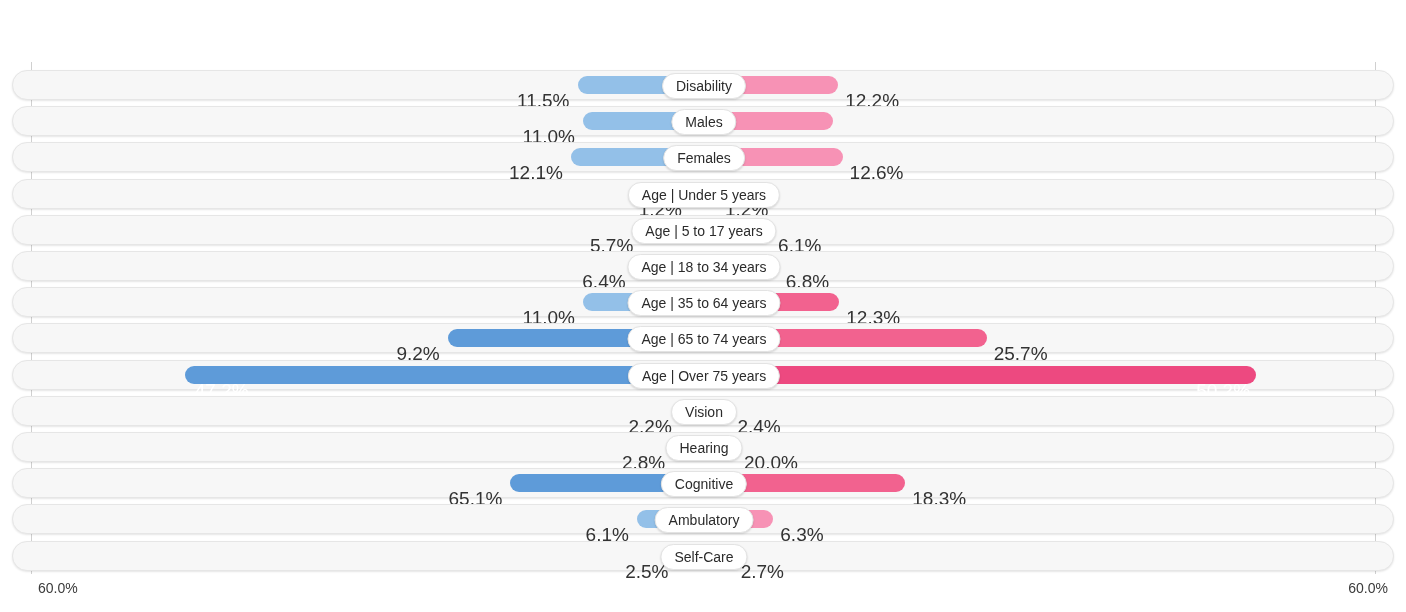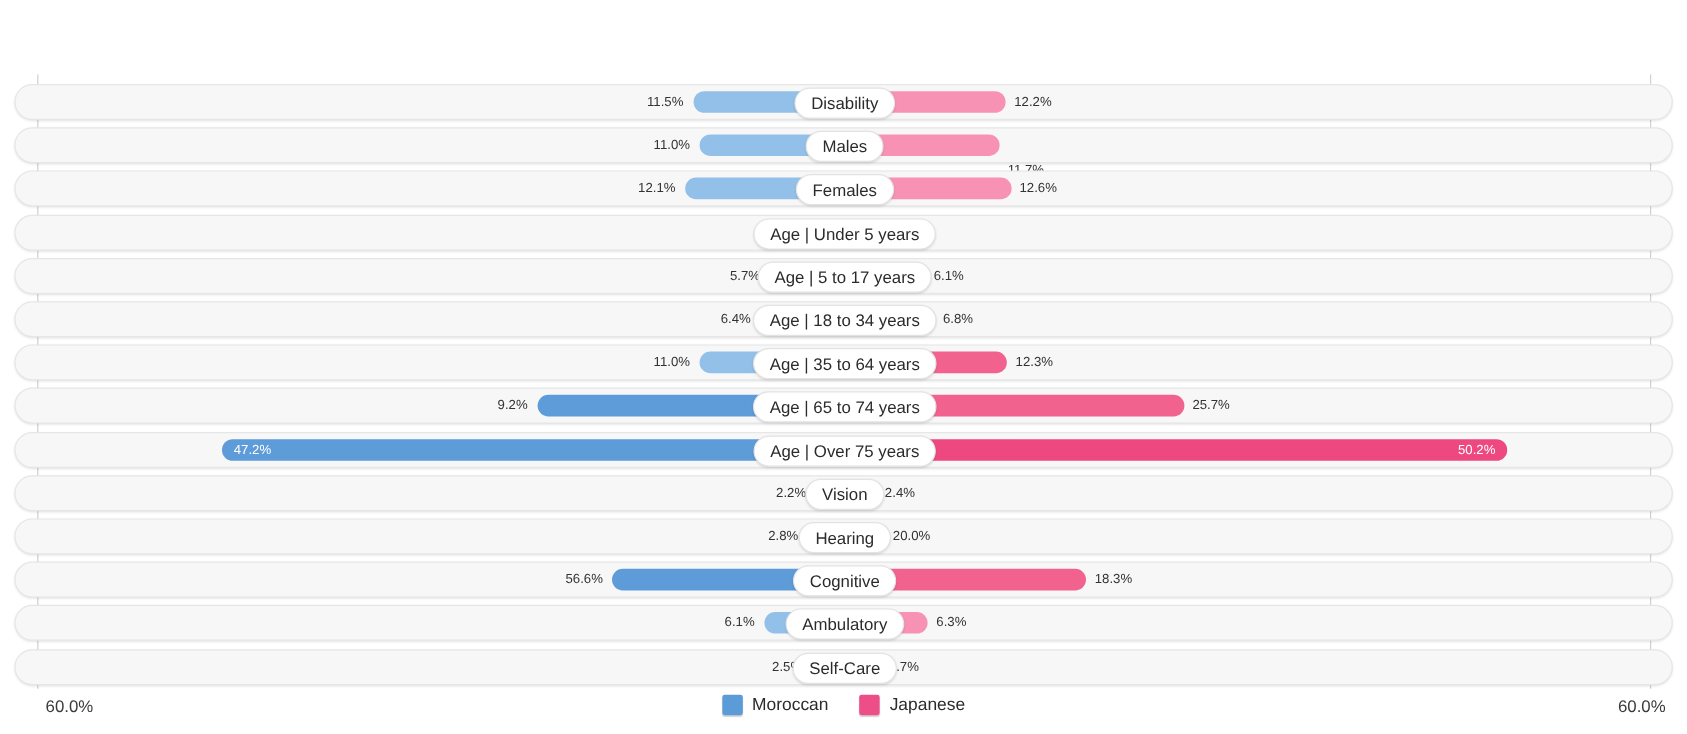--- a/index.html
+++ b/index.html
@@ -48,22 +48,22 @@
   .bar {
     position: absolute;
     top: 5px; height: 18px;
     border-radius: 9px;
   }
   .bar-left  { }
   .bar-right { }
 
   .val {
     position: absolute;
-    top: 5px; height: 18px; line-height: 18px;
-    font-size: 11px; color: #333333;
+    top: 21px; height: 18px; line-height: 18px;
+    font-size: 19px; color: #333333;
     white-space: nowrap;
   }
   .val-left  { text-align: right; }
   .val-right { text-align: left; }
   .val.inside { color: #ffffff; }
 
   .center-label {
     position: absolute;
     top: 2px; height: 26px; line-height: 25px;
     background: #ffffff;
@@ -204,21 +204,21 @@
             <div class="bar bar-right" style="left: 691px; width: 33px; background: rgb(247, 146, 181);"></div>
             <div class="val val-left" style="right: 727.8px;">2.8%</div>
             <div class="val val-right" style="left: 731px;">20.0%</div>
             <div class="center-label">Hearing</div>
           </div>
         </div>
         <div class="row" style="top: 406.2px;">
           <div class="row-inner">
             <div class="bar bar-left" style="left: 497.4px; width: 193.6px; background: rgb(94, 155, 217);"></div>
             <div class="bar bar-right" style="left: 691px; width: 201.3px; background: rgb(242, 98, 143);"></div>
-            <div class="val val-left" style="right: 890.6px;">56.6%</div>
+            <div class="val val-left" style="right: 890.6px;">65.1%</div>
             <div class="val val-right" style="left: 899.3px;">18.3%</div>
             <div class="center-label">Cognitive</div>
           </div>
         </div>
         <div class="row" style="top: 442.4px;">
           <div class="row-inner">
             <div class="bar bar-left" style="left: 623.9px; width: 67.1px; background: rgb(147, 192, 232);"></div>
             <div class="bar bar-right" style="left: 691px; width: 69.3px; background: rgb(247, 146, 181);"></div>
             <div class="val val-left" style="right: 764.1px;">6.1%</div>
             <div class="val val-right" style="left: 767.3px;">6.3%</div>
@@ -233,25 +233,15 @@
             <div class="val val-right" style="left: 727.7px;">2.7%</div>
             <div class="center-label">Self-Care</div>
           </div>
         </div>
       </div>
   </div>
 
   <div id="footer">
     <div class="axis-tick" id="tick-left">60.0%</div>
     <div class="axis-tick" id="tick-right">60.0%</div>
-    <div id="legend">
-        <div class="legend-item">
-          <span class="legend-swatch" style="background: rgb(91, 155, 216);"></span>
-          <span class="legend-text">Moroccan</span>
-        </div>
-        <div class="legend-item">
-          <span class="legend-swatch" style="background: rgb(238, 78, 135);"></span>
-          <span class="legend-text">Japanese</span>
-        </div>
-      </div>
   </div>
 
 </div>
 
 </body></html>

